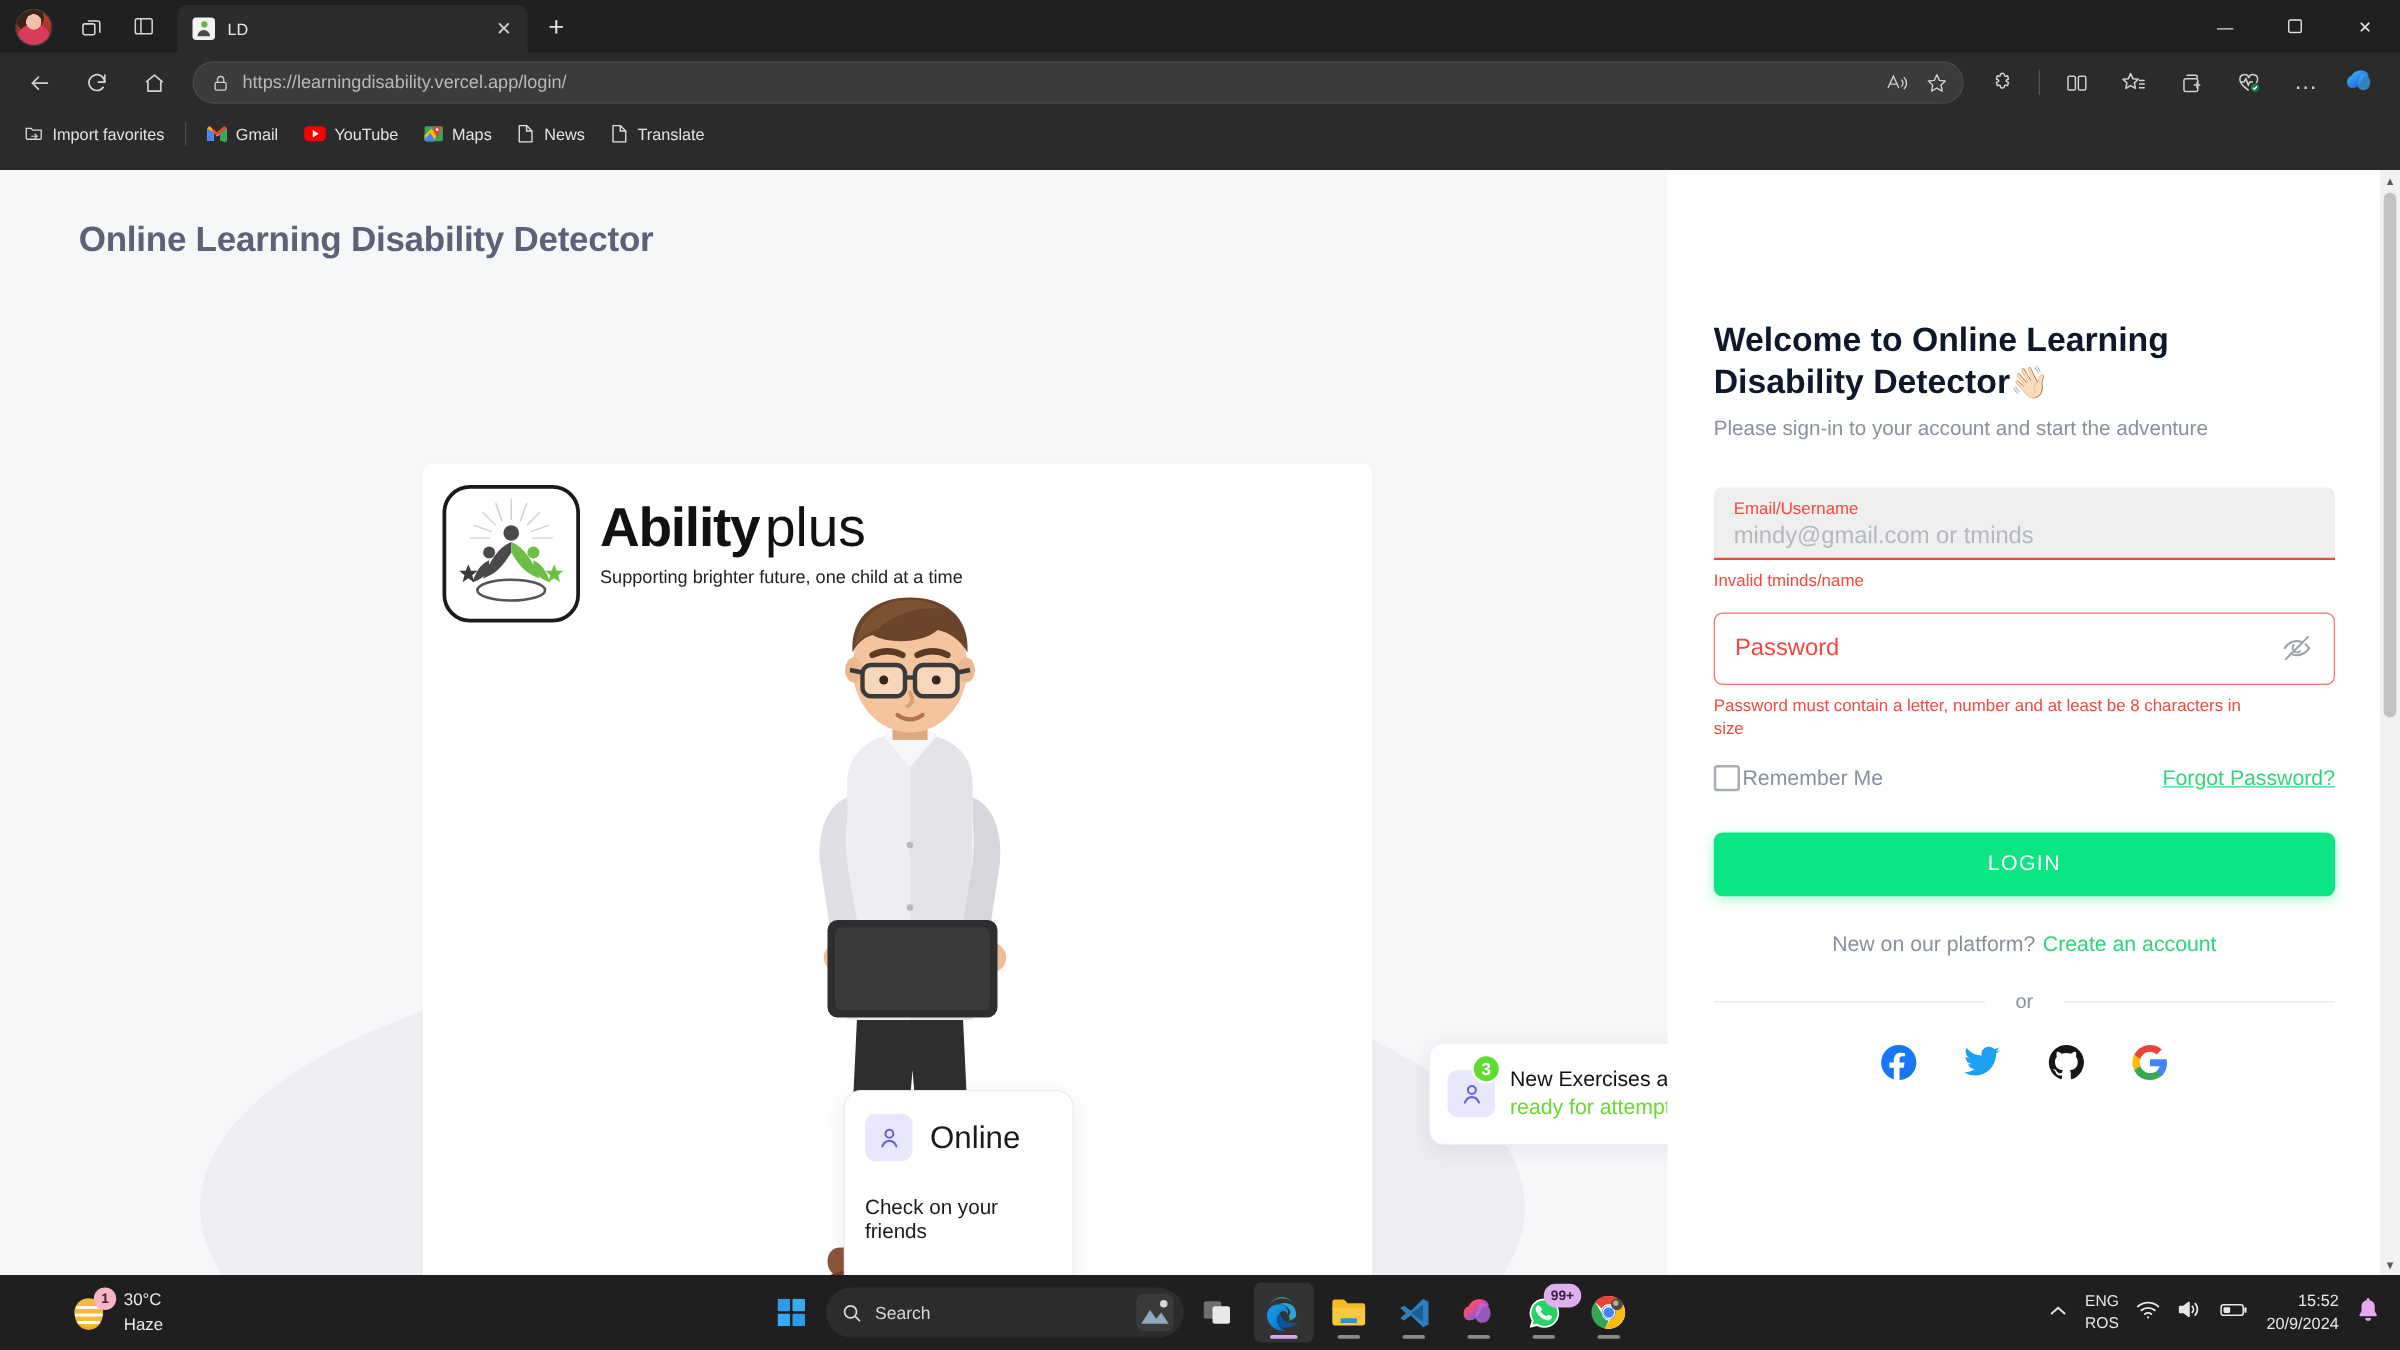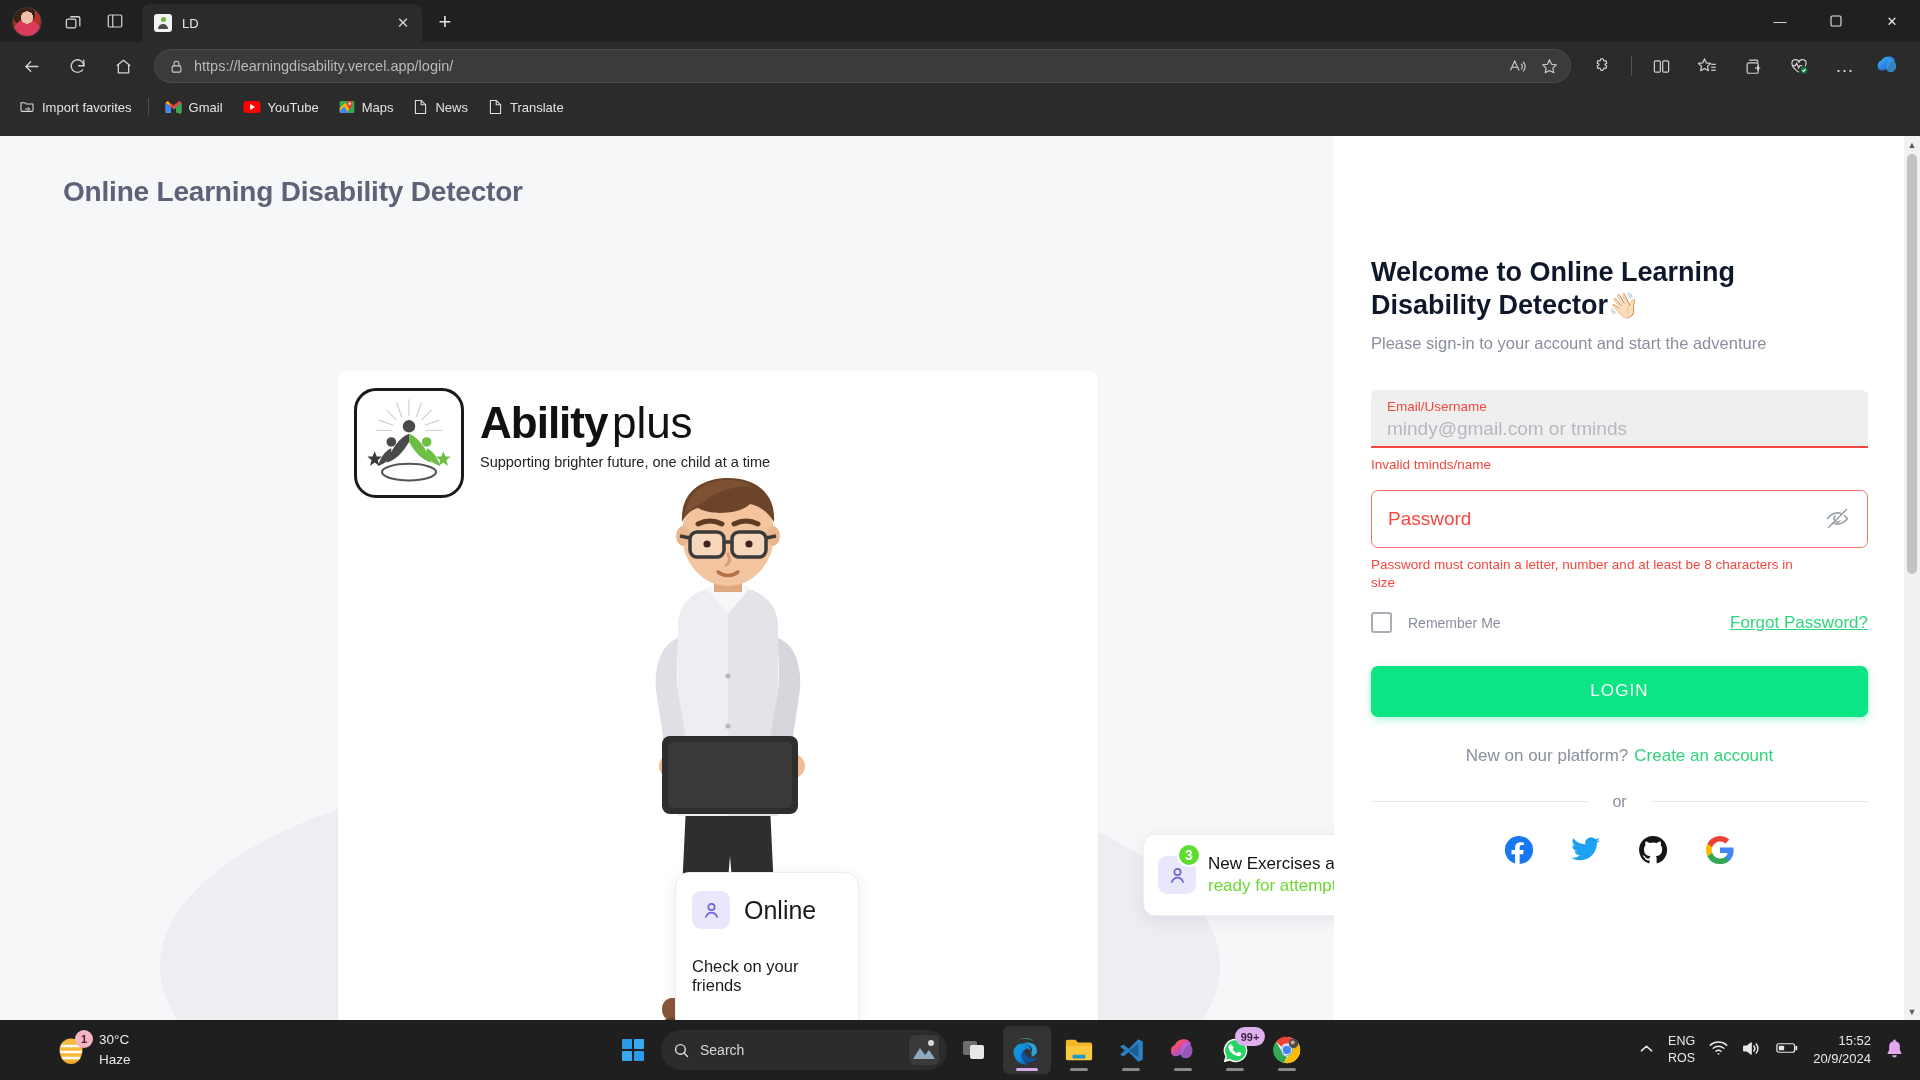--- a/index.html
+++ b/index.html
@@ -213,21 +213,21 @@
   .field-ph-red { font-size: 19px; color: #f4473f; flex: 1; }
   .eye-btn { width: 26px; height: 26px; color: #9aa0aa; flex: none; }
 
   .row-remember {
     margin-top: 17px; display: flex; align-items: center; height: 26px;
   }
   .checkbox {
     width: 21px; height: 21px; border: 2px solid #a9adb8; border-radius: 3px;
     flex: none;
   }
-  .remember-label { margin-left: 16px; font-size: 14px; color: #8a8f9e; }
+  .remember-label { margin-left: 2px; font-size: 17px; color: #8a8f9e; }
   .forgot { margin-left: auto; font-size: 17px; color: #30d67c; }
 
   .login-btn {
     margin-top: 30px; width: 100%; height: 51px; background: #0ce583;
     border: none; border-radius: 7px; color: #fff; font-size: 17px;
     letter-spacing: 1.1px; font-family: inherit;
     box-shadow: 0 3px 9px rgba(12,229,131,.32);
   }
   .newacct {
     margin-top: 29px; text-align: center; font-size: 17px; color: #8a8f9e;

